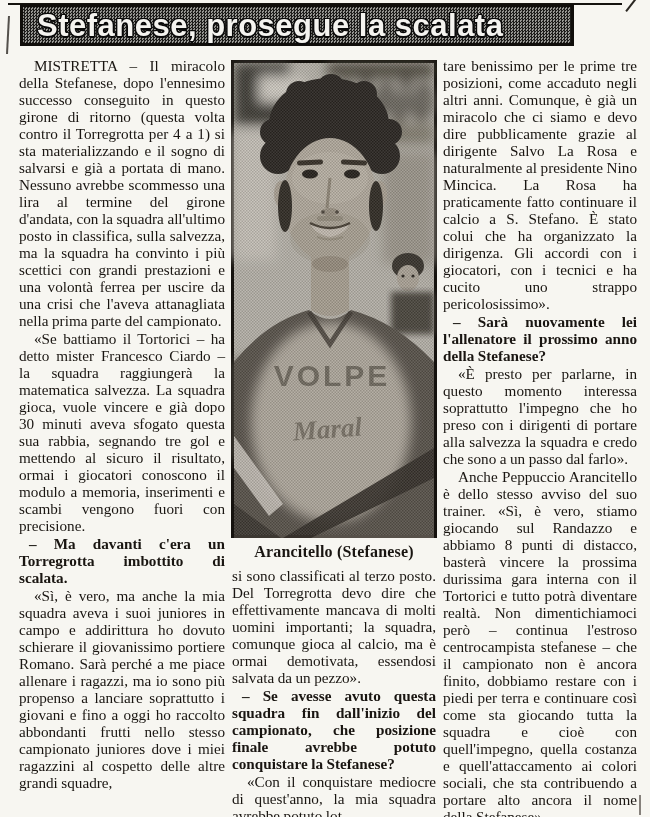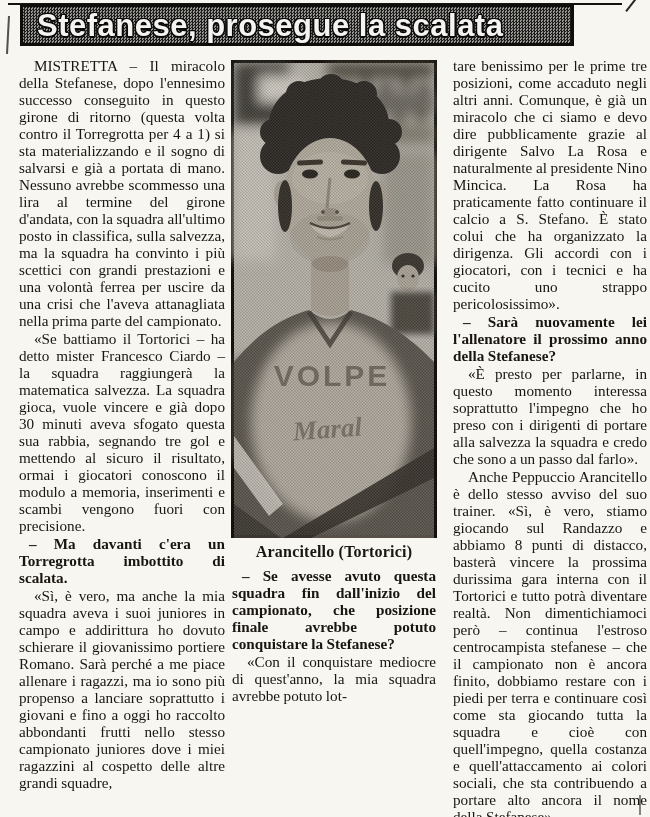--- a/index.html
+++ b/index.html
@@ -25,21 +25,21 @@
     position:absolute;left:14px;top:0;line-height:37px;white-space:nowrap;
     font-family:"Liberation Sans",sans-serif;font-weight:bold;
     font-size:31px;letter-spacing:.5px;color:#f4f3ef;
     text-shadow:-1.5px 0 #0a0a0a,1.5px 0 #0a0a0a,0 -1.5px #0a0a0a,0 1.5px #0a0a0a,
                 -1px -1px #0a0a0a,1px 1px #0a0a0a,1px -1px #0a0a0a,-1px 1px #0a0a0a;
   }
   
   .col{position:absolute;top:56px;overflow:hidden;}
   .col1{left:18px;width:208px;height:761px;}
   .col2{left:231px;width:206px;height:761px;}
-  .col3{left:452px;width:196px;height:761px;}
+  .col3{left:442px;width:196px;height:761px;}
   .col p{
     margin:1px;text-align:justify;
     font-size:15.2px;line-height:17px;word-spacing:-.3px;
   }
   p.indent{text-indent:15px;}
   p.q{font-weight:bold;text-indent:10px;}
   p.byline{font-weight:normal;text-align:right;font-size:16.5px;margin-top:3px;padding-right:2px;}
   
   figure{margin:0;padding:0;}
   .photo-wrap{margin:4px 0 0 0;line-height:0;}
@@ -170,22 +170,23 @@
 
           <g>
             <path d="M52,478 L203,388 L203,418 L80,478 Z" fill="#332e28" opacity="0.92"></path>
             <path d="M3,376 L52,444 L38,456 L3,408 Z" fill="#ccc7bf" opacity="0.85"></path>
             <path d="M3,444 L50,478 L3,478 Z" fill="#3c3731"></path>
           </g>
 
           <rect x="3" y="3" width="200" height="472" fill="url(#halftone)"></rect>
         </svg>
       </div>
-      <figcaption>Arancitello (Tortorici)</figcaption>
+      <figcaption>Arancitello (Stefanese)</figcaption>
     </figure>
+    <p>si sono classificati al terzo posto. Del Torregrotta devo dire che effettivamente mancava di molti uomini importanti; la squadra, comunque gioca al calcio, ma è ormai demotivata, essendosi salvata da un pezzo».</p>
     <p class="q">– Se avesse avuto questa squadra fin dall'inizio del campionato, che posizione finale avrebbe potuto conquistare la Stefanese?</p>
     <p class="indent">«Con il conquistare mediocre di quest'anno, la mia squadra avrebbe potuto lot-</p>
   </div>
 
   <div class="col col3">
     <p>tare benissimo per le prime tre posizioni, come accaduto negli altri anni. Comunque, è già un miracolo che ci siamo e devo dire pubblicamente grazie al dirigente Salvo La Rosa e naturalmente al presidente Nino Mincica. La Rosa ha praticamente fatto continuare il calcio a S. Stefano. È stato colui che ha organizzato la dirigenza. Gli accordi con i giocatori, con i tecnici e ha cucito uno strappo pericolosissimo».</p>
     <p class="q">– Sarà nuovamente lei l'allenatore il prossimo anno della Stefanese?</p>
     <p class="indent">«È presto per parlarne, in questo momento interessa soprattutto l'impegno che ho preso con i dirigenti di portare alla salvezza la squadra e credo che sono a un passo dal farlo».</p>
     <p class="indent">Anche Peppuccio Arancitello è dello stesso avviso del suo trainer. «Sì, è vero, stiamo giocando sul Randazzo e abbiamo 8 punti di distacco, basterà vincere la prossima durissima gara interna con il Tortorici e tutto potrà diventare realtà. Non dimentichiamoci però – continua l'estroso centrocampista stefanese – che il campionato non è ancora finito, dobbiamo restare con i piedi per terra e continuare così come sta giocando tutta la squadra e cioè con quell'impegno, quella costanza e quell'attaccamento ai colori sociali, che sta contribuendo a portare alto ancora il nome della Stefanese».</p>
     <p class="byline">Benny Manera</p>

